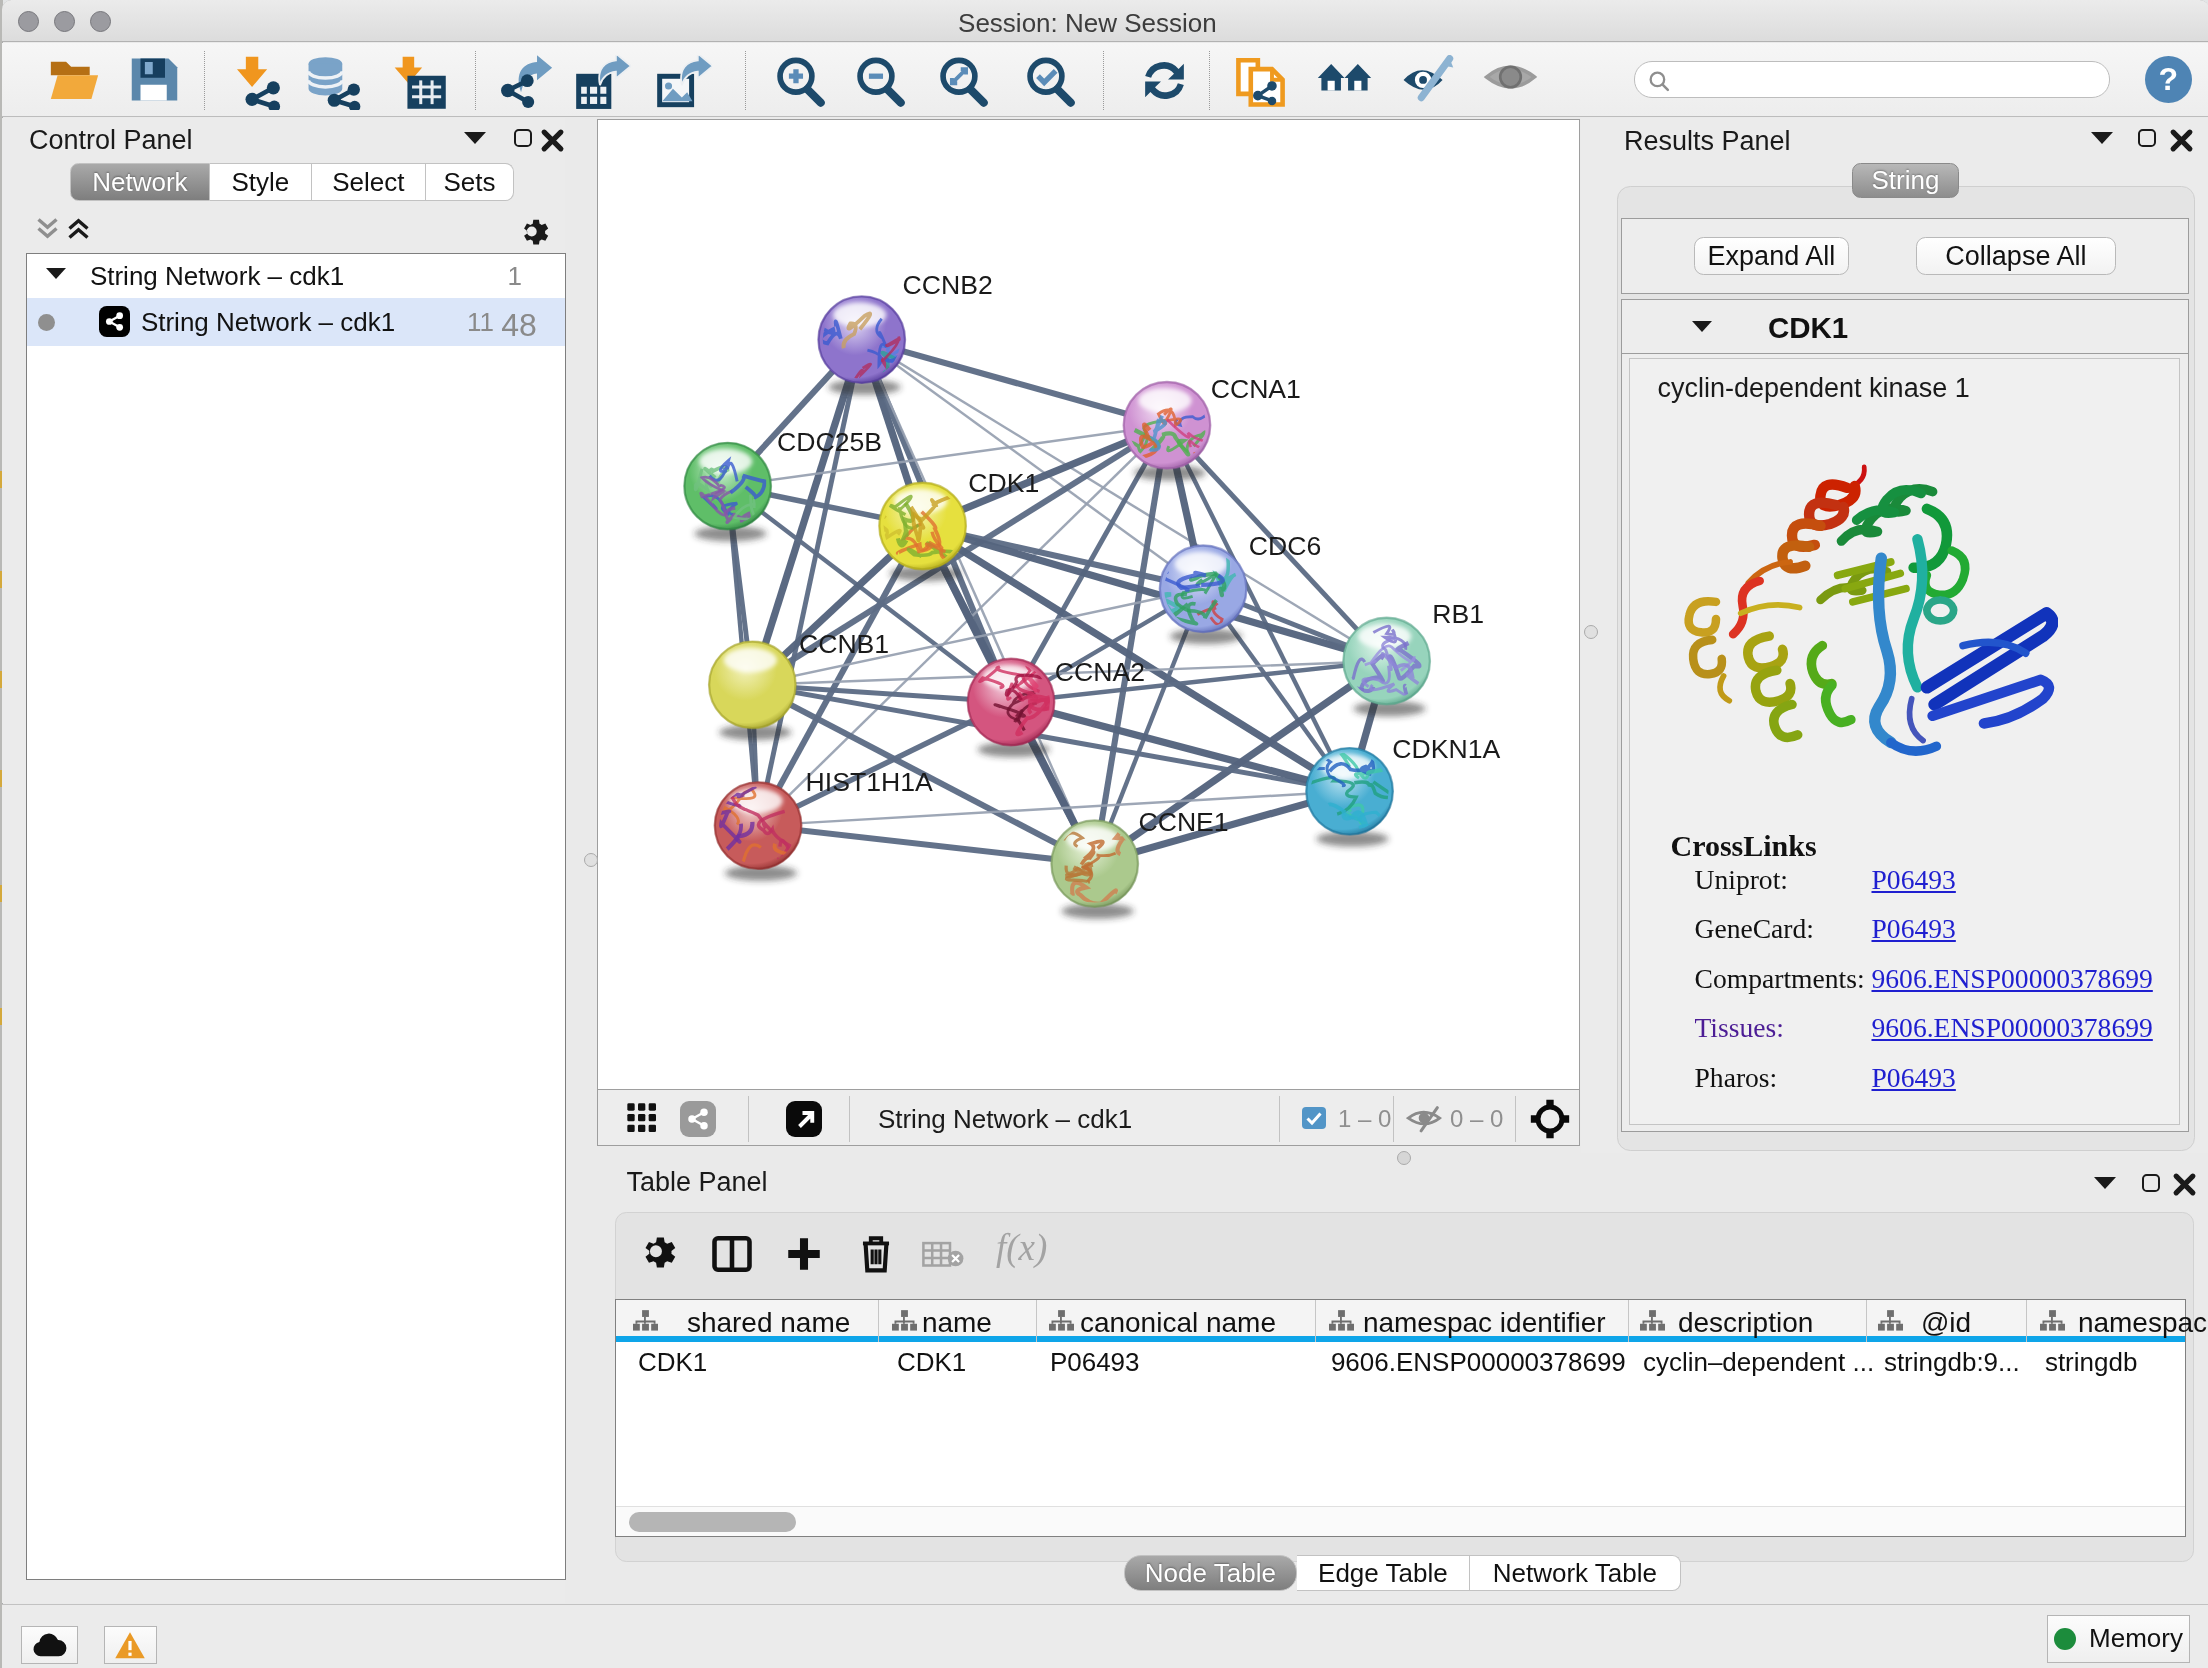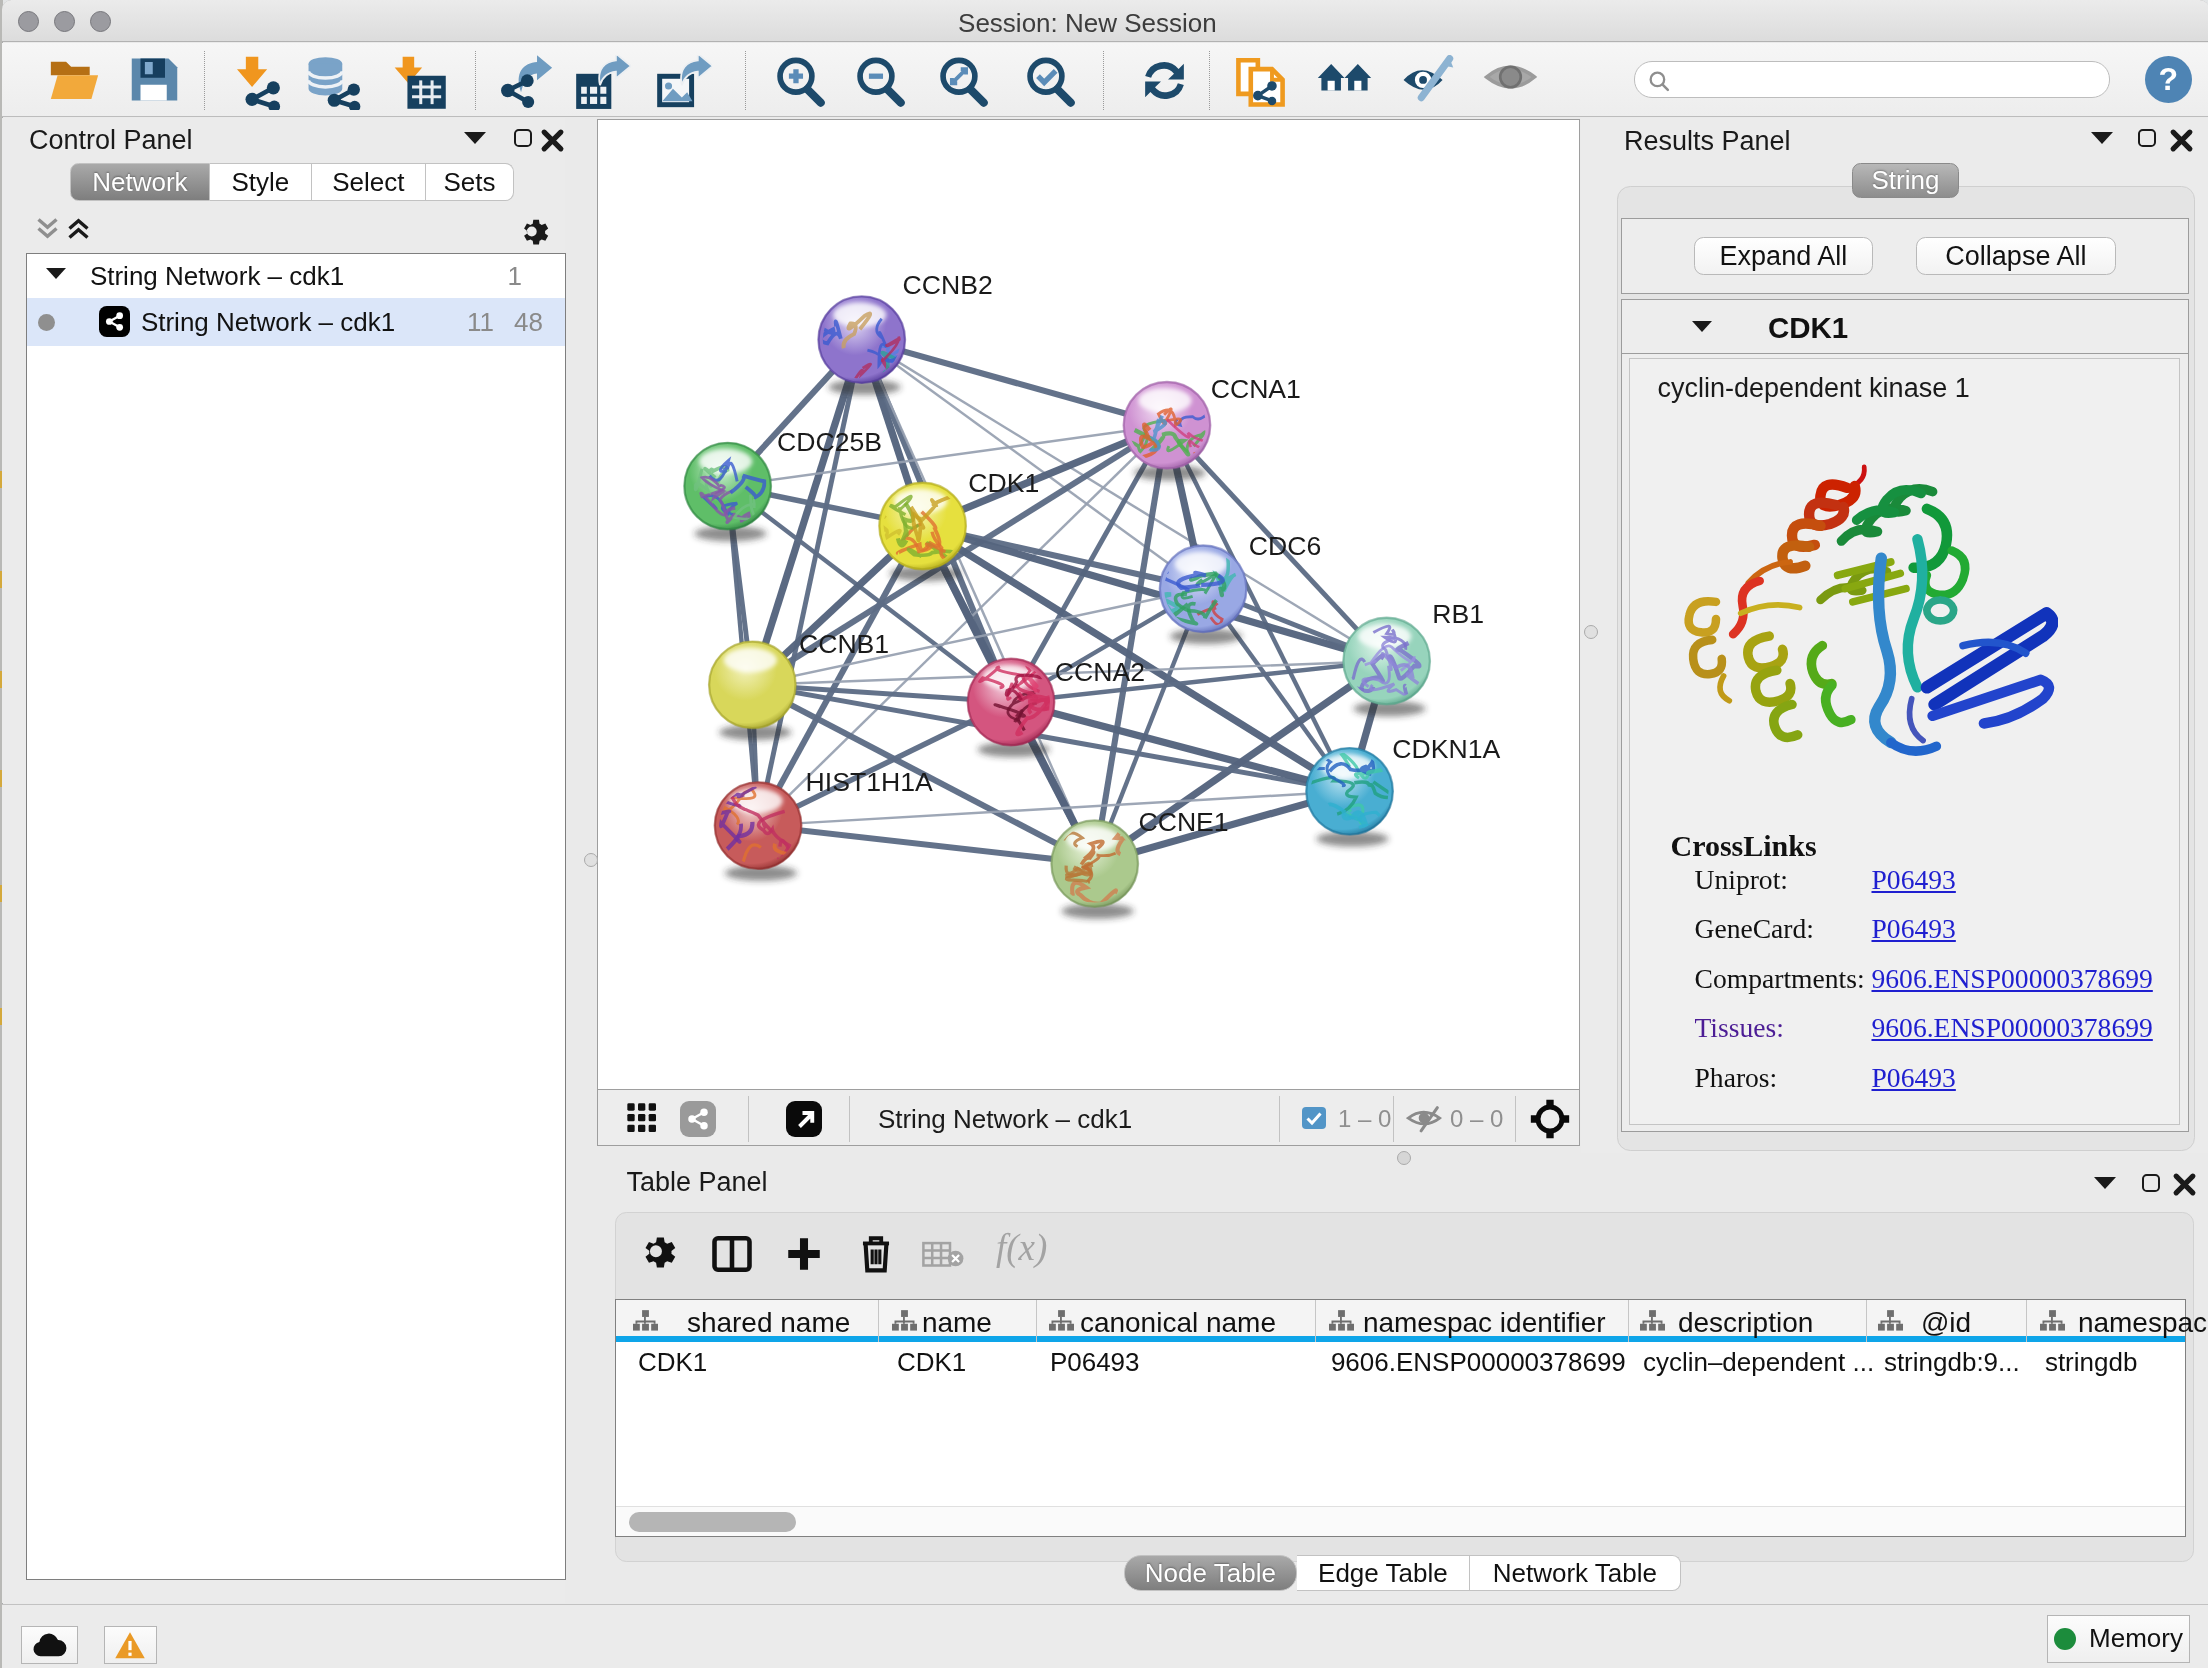--- a/index.html
+++ b/index.html
@@ -256,21 +256,21 @@
           <rect x="0" y="0" width="24" height="24" rx="6" fill="#000"></rect>
           <g fill="#fff">
               <circle cx="8" cy="12" r="2.6"></circle>
               <circle cx="16" cy="7.5" r="2.6"></circle>
               <circle cx="16" cy="16.5" r="2.6"></circle>
             </g>
           <path d="M8 12 L16 7.5 M8 12 L16 16.5" stroke="#fff" stroke-width="1.8"></path>
         </svg>
         <div class="abs" style="left:114px;top:8.6px;font-size:26px;color:#111;">String Network – cdk1</div>
         <div class="abs graynum" style="right:71px;top:8.6px;font-size:26px;">11</div>
-        <div class="abs graynum" style="right:22px;top:8.6px;font-size:26px;">48</div>
+        <div class="abs graynum" style="right:28px;top:8.6px;font-size:32px;">48</div>
       </div>
     </div>
   </div>
 
   <div class="abs" style="left:595px;top:119px;width:983px;height:971px;background:#fff;border:1px solid #9e9e9e;border-bottom:none;overflow:hidden;" id="netview"><svg width="982" height="969" viewBox="0 0 1032 1019">
 <defs>
 <radialGradient id="gCCNB2" cx="0.42" cy="0.32" r="0.72">
             <stop offset="0" stop-color="#ddd4f2"></stop>
             <stop offset="0.5" stop-color="#8e74cc"></stop>
             <stop offset="0.85" stop-color="#8e74cc"></stop>
@@ -656,21 +656,21 @@
     <div class="sqico abs" style="left:557px;top:11.4px;"></div>
     <svg class="abs" style="left:588px;top:9.5px;" width="25" height="25" viewBox="0 0 24 24">
       <path d="M4 4 L20 20 M20 4 L4 20" stroke="#1a1a1a" stroke-width="5" stroke-linecap="round"></path>
     </svg>
 
     <div class="bigbox" style="left:36px;top:68px;width:578px;height:965px;"></div>
 
     <div class="abs" style="left:271px;top:45px;width:107px;height:35px;border-radius:8.6px;background:linear-gradient(#b8b8b8,#8d8d8d);border:1px solid #8a8a8a;color:#fff;font-size:26px;display:flex;align-items:center;justify-content:center;text-shadow:0 -1px 1.9px rgba(0,0,0,.3);">String</div>
 
     <div class="innerbox" style="left:40px;top:100px;width:568px;height:76px;">
-      <div class="btn" style="left:72px;top:18px;width:179px;height:38px;">Expand All</div>
+      <div class="btn" style="left:72px;top:18px;width:155px;height:38px;">Expand All</div>
       <div class="btn" style="left:294px;top:18px;width:200px;height:38px;">Collapse All</div>
     </div>
 
     <div class="innerbox" style="left:40px;top:181px;width:568px;height:833px;background:#ededed;">
       <div class="abs" style="left:0;top:0;width:100%;height:54px;border-bottom:1.9px solid #9c9c9c;">
         <div class="tri-down abs" style="left:70px;top:21px;border-left-width:10.5px;border-right-width:10.5px;border-top-width:11.4px;"></div>
         <div class="abs" style="left:146px;top:10.5px;font-size:29.5px;font-weight:bold;color:#111;">CDK1</div>
       </div>
       <div class="abs" style="left:7.6px;top:58px;width:551px;height:767px;background:#f0f0f0;border:1px solid #c4c4c4;">
         <div class="abs" style="left:27px;top:14.3px;font-size:27px;color:#1a1a1a;">cyclin-dependent kinase 1</div>

